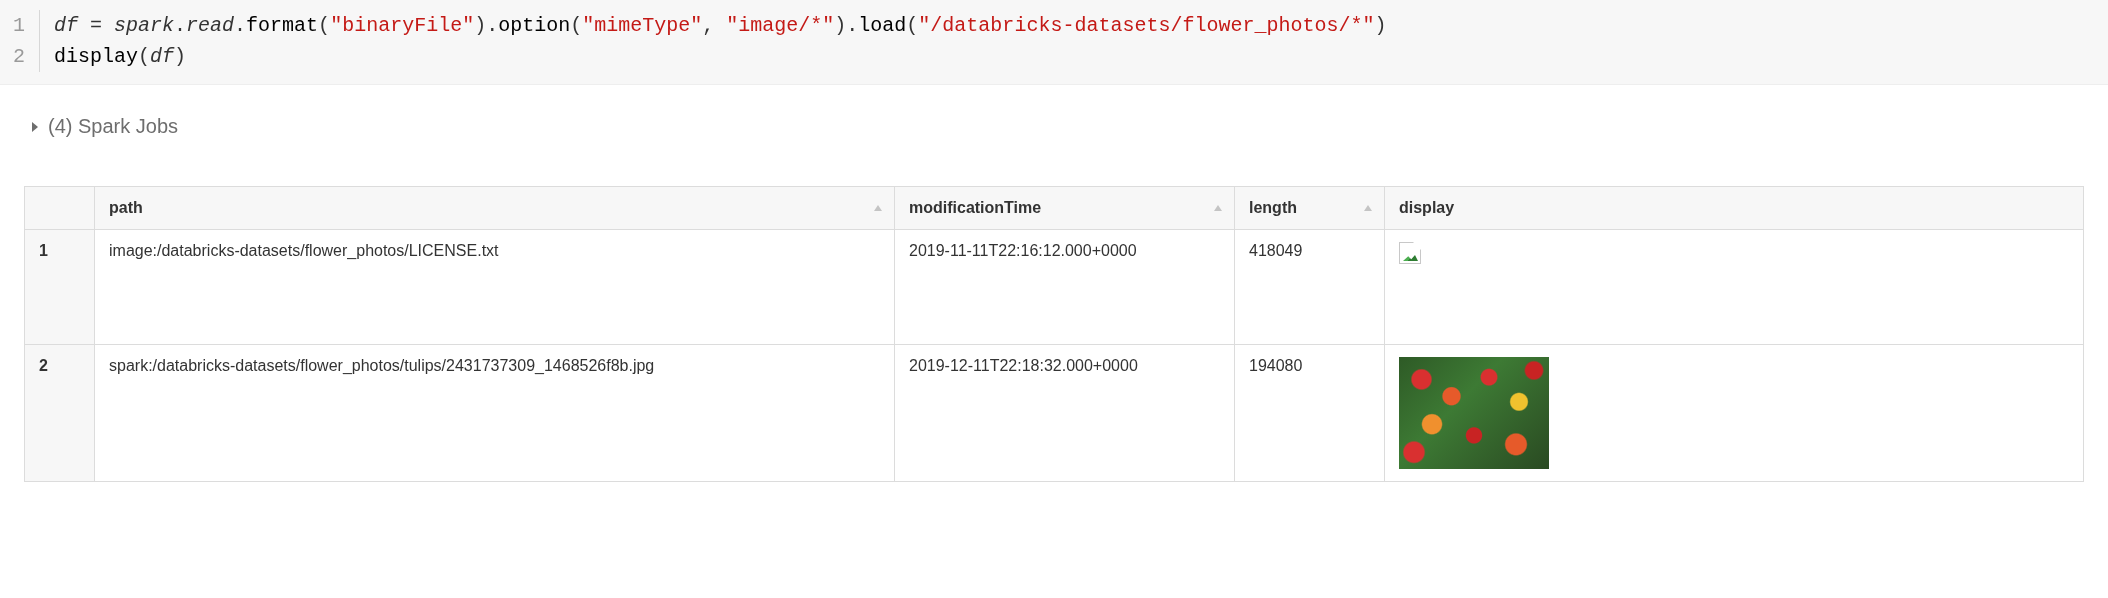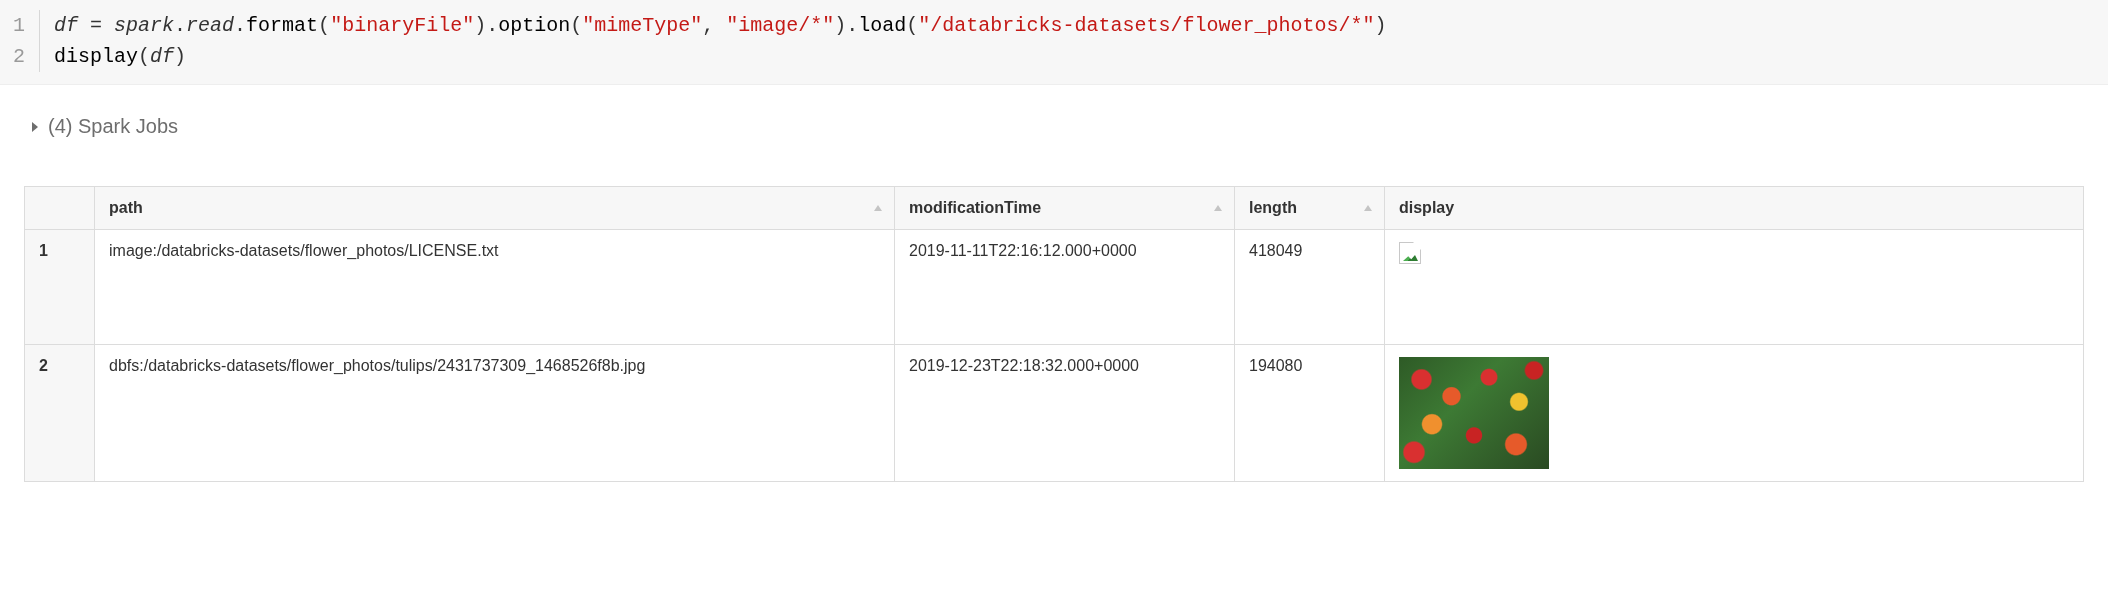--- a/index.html
+++ b/index.html
@@ -216,22 +216,22 @@
           <td class="idx-cell">1</td>
           <td>image:/databricks-datasets/flower_photos/LICENSE.txt</td>
           <td>2019-11-11T22:16:12.000+0000</td>
           <td>418049</td>
           <td>
             <span class="broken-img"></span>
           </td>
         </tr>
         <tr>
           <td class="idx-cell">2</td>
-          <td>dbfs:/databricks-datasets/flower_photos/tulips/2431737309_1468526f8b.jpg</td>
-          <td>2019-12-23T22:18:32.000+0000</td>
+          <td>spark:/databricks-datasets/flower_photos/tulips/2431737309_1468526f8b.jpg</td>
+          <td>2019-12-11T22:18:32.000+0000</td>
           <td>194080</td>
           <td>
             <span class="thumb"></span>
           </td>
         </tr>
       </tbody>
     </table>
 
   </div>
 </div>

